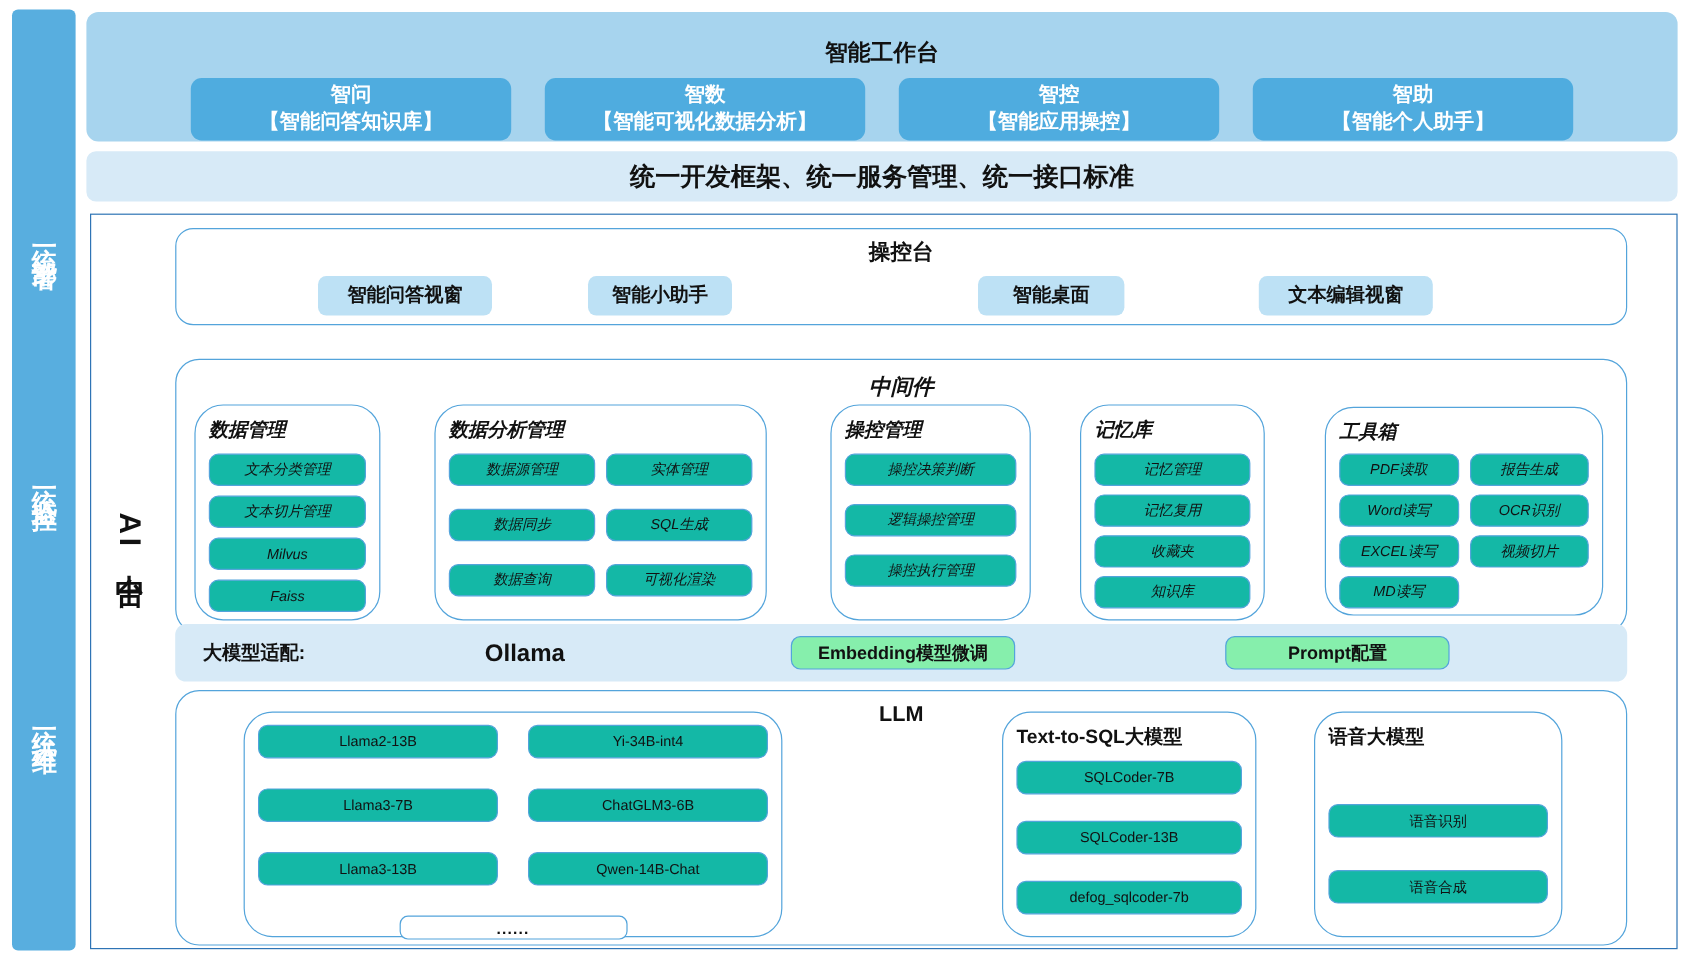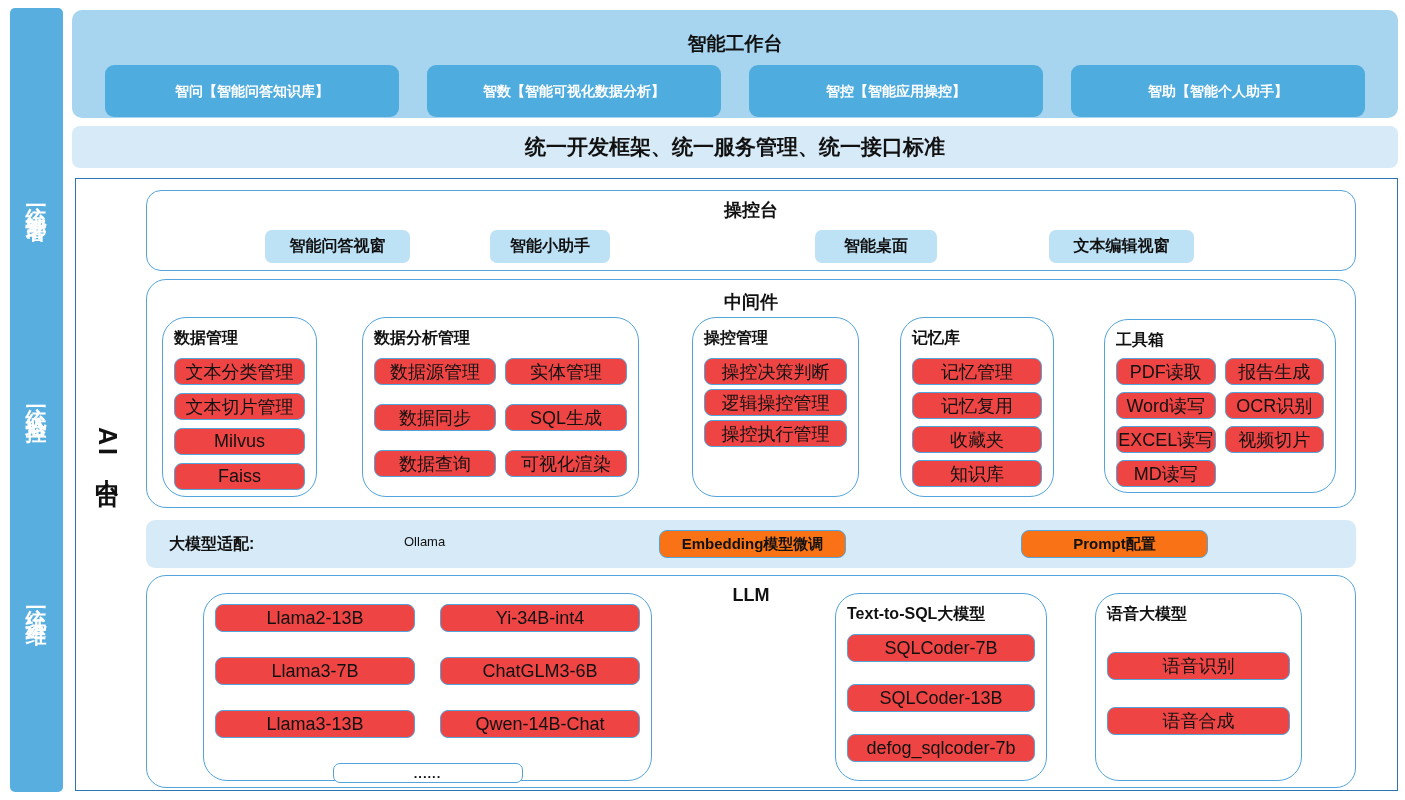--- a/index.html
+++ b/index.html
@@ -20,22 +20,22 @@
   .sidebar{position:absolute;left:10px;top:8px;width:53px;height:784px;background:var(--sidebar-blue);
     border-radius:5px;display:flex;flex-direction:column;justify-content:space-evenly;align-items:center;}
   .sidebar-item{writing-mode:vertical-rl;text-orientation:upright;color:#fff;font-weight:bold;
     font-size:21px;letter-spacing:5px;line-height:1;}
 
   
   .workbench{position:absolute;left:72px;top:10px;width:1326px;height:108px;background:var(--band-blue);
     border-radius:10px;}
   .wb-title{text-align:center;font-size:19px;font-weight:bold;padding-top:21px;}
   .wb-apps{display:flex;justify-content:center;gap:28px;margin-top:8px;}
-  .app-btn{width:294px;height:52px;background:var(--app-btn-blue);border-radius:9px;color:#fff;
-    font-weight:bold;font-size:14px;display:flex;flex-direction:row;justify-content:center;
+  .app-btn{width:267px;height:52px;background:var(--app-btn-blue);border-radius:9px;color:#fff;
+    font-weight:bold;font-size:17px;display:flex;flex-direction:column;justify-content:center;
     align-items:center;line-height:1.35;}
 
   
   .unified-bar{position:absolute;left:72px;top:126px;width:1326px;height:42px;background:var(--light-band);
     border-radius:8px;display:flex;align-items:center;justify-content:center;font-size:21px;font-weight:bold;}
 
   
   .main-box{position:absolute;left:75px;top:178px;width:1323px;height:613px;background:#fff;
     border:1.5px solid var(--border-dark);}
   .platform-label{position:absolute;left:16px;top:248px;writing-mode:vertical-rl;text-orientation:mixed;
@@ -44,63 +44,63 @@
   .section{position:absolute;left:70px;width:1210px;background:#fff;border:1.5px solid var(--border-light);}
   .section-title{text-align:center;font-size:18px;font-weight:bold;}
 
   
   .console{top:11px;height:81px;border-radius:15px;}
   .console .section-title{margin-top:7px;}
   .console-btn{position:absolute;top:39px;height:33px;background:var(--console-btn);border-radius:7px;
     display:flex;align-items:center;justify-content:center;font-size:16px;font-weight:bold;padding:0 14px;}
 
   
-  .middleware{top:100px;height:229px;border-radius:20px;}
+  .middleware{top:120px;height:229px;border-radius:20px;font-style:italic;}
   .middleware .section-title{margin-top:10px;}
   .card{position:absolute;background:#fff;border:1.5px solid var(--border-light);border-radius:24px;
     padding:10px 11px 8px;}
   .card-title{text-align:left;font-size:16px;font-weight:bold;margin-bottom:9px;}
   .card-items{display:grid;}
   .cols-1{grid-template-columns:1fr;}
   .cols-2{grid-template-columns:1fr 1fr;column-gap:9px;}
-  .item{background:#ef4444;border:1.5px solid var(--border-light);border-radius:8px;height:27px;
-    display:flex;align-items:center;justify-content:center;font-size:18px;white-space:nowrap;}
+  .item{background:#14b8a6;border:1.5px solid var(--border-light);border-radius:8px;height:27px;
+    display:flex;align-items:center;justify-content:center;font-size:12px;white-space:nowrap;}
 
   .mw-card-0{left:15px;top:37px;width:155px;height:180px;}
   .mw-card-0 .card-items{row-gap:8px;}
   .mw-card-1{left:215px;top:37px;width:277px;height:180px;}
   .mw-card-1 .card-items{row-gap:19px;}
   .mw-card-2{left:545px;top:37px;width:167px;height:180px;}
-  .mw-card-2 .card-items{row-gap:4px;}
+  .mw-card-2 .card-items{row-gap:15px;}
   .mw-card-3{left:753px;top:37px;width:154px;height:180px;}
   .mw-card-3 .card-items{row-gap:7px;}
   .mw-card-4{left:957px;top:39px;width:232px;height:174px;}
   .mw-card-4 .card-title{margin-bottom:7px;}
   .mw-card-4 .card-items{row-gap:7px;}
 
   
   .adapter-band{position:absolute;left:70px;top:341px;width:1210px;height:48px;background:var(--light-band);
     border-radius:9px;}
   .adapter-label{position:absolute;left:23px;top:14px;font-size:16px;font-weight:bold;}
-  .adapter-plain{position:absolute;left:258px;top:14px;font-size:13px;font-weight:normal;}
-  .adapter-box{position:absolute;top:10px;width:187px;height:28px;background:#f97316;
+  .adapter-plain{position:absolute;left:258px;top:14px;font-size:20px;font-weight:bold;}
+  .adapter-box{position:absolute;top:10px;width:187px;height:28px;background:#86efac;
     border:1.5px solid var(--border-light);border-radius:8px;display:flex;align-items:center;
     justify-content:center;font-size:15px;font-weight:bold;}
   .adapter-box-0{left:513px;}
   .adapter-box-1{left:875px;}
 
   
   .llm{top:396px;height:213px;border-radius:20px;}
   .llm .section-title{margin-top:9px;}
   .llm-card-0{left:56px;top:17px;width:449px;height:188px;}
   .llm-card-0 .card-items{row-gap:13px;column-gap:48px;gap:25px;}
   .llm-card-1{left:688px;top:17px;width:212px;height:188px;}
   .llm-card-1 .card-items{row-gap:22px;}
   .llm-card-2{left:948px;top:17px;width:207px;height:188px;}
-  .llm-card-2 .card-items{row-gap:27px;margin-top:27px;}
+  .llm-card-2 .card-items{row-gap:27px;margin-top:45px;}
   .llm .item{height:28px;}
   .more-box{grid-column:1/3;justify-self:center;width:190px;height:20px;background:#fff;
     border:1.5px solid var(--border-light);border-radius:7px;display:flex;align-items:center;
     justify-content:center;font-size:13px;font-weight:bold;letter-spacing:1px;line-height:1;}
 </style>
 </head>
 <body>
 
 <div class="stage">
 

